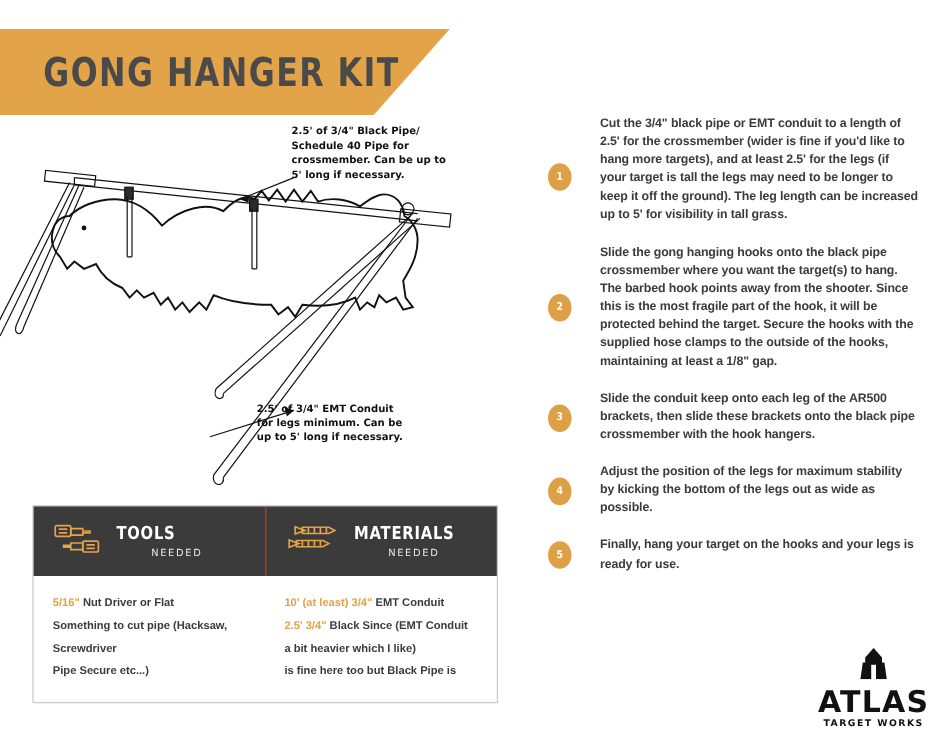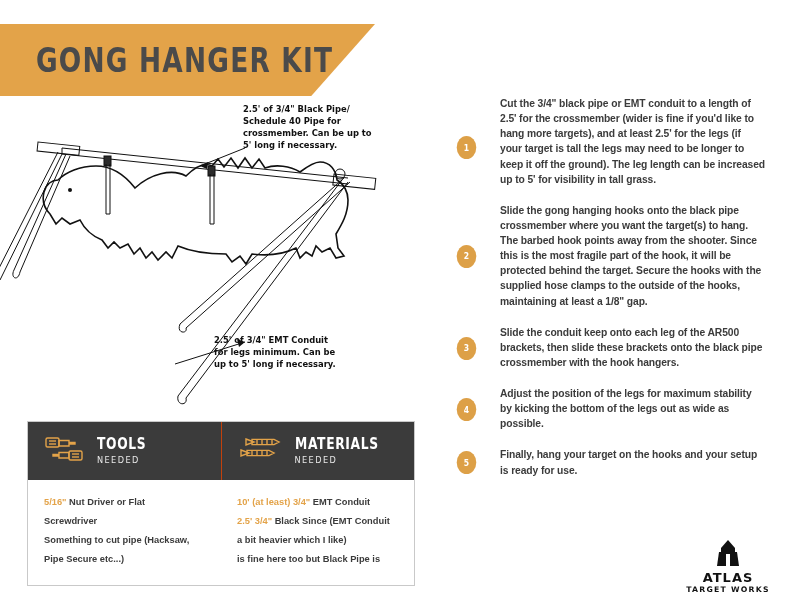--- a/index.html
+++ b/index.html
@@ -86,34 +86,35 @@
   .tm-title{
     font-family:"DejaVu Sans", sans-serif;
     font-weight:bold;font-size:15px;color:#fff;
     letter-spacing:.8px;transform:scaleX(.82);
     transform-origin:left center;line-height:1.05;
   }
   .tm-sub{
     font-family:"DejaVu Sans", sans-serif;
     font-size:8.2px;color:#e8e8e8;letter-spacing:1.4px;
     margin-top:2px;
+    margin-left:29px;
   }
   .tm-body{display:flex;padding:13px 0 16px 0;}
   .tm-col{flex:1;padding:0 12px 0 16px;box-sizing:border-box;}
   .tm-item{
     font-size:9.3px;font-weight:bold;line-height:2.05;
     color:#3b3b3b;
   }
   .tm-item .hl{color:#e3a349;}
 
   
   .logo{position:absolute;left:680px;top:540px;width:96px;text-align:center;}
   .logo-word{
     font-family:"DejaVu Sans", sans-serif;
-    font-weight:bold;font-size:13px;letter-spacing:1px;
+    font-weight:bold;font-size:25px;letter-spacing:1px;
     color:#111;line-height:1;margin-top:1px;
   }
   .logo-sub{
     font-family:"DejaVu Sans", sans-serif;
     font-weight:bold;font-size:7.6px;letter-spacing:1.2px;
     color:#111;transform:scaleX(1.02);margin-top:1px;
   }
 </style>
 </head>
 <body>
@@ -217,21 +218,21 @@
     <div class="step" id="step-3">
       <div class="step-badge">3</div>
       <div class="step-text">Slide the conduit keep onto each leg of the AR500 brackets, then slide these brackets onto the black pipe crossmember with the hook hangers.</div>
     </div>
     <div class="step" id="step-4">
       <div class="step-badge">4</div>
       <div class="step-text">Adjust the position of the legs for maximum stability by kicking the bottom of the legs out as wide as possible.</div>
     </div>
     <div class="step" id="step-5">
       <div class="step-badge">5</div>
-      <div class="step-text">Finally, hang your target on the hooks and your setup is ready for use.</div>
+      <div class="step-text">Finally, hang your target on the hooks and your legs is ready for use.</div>
     </div>
   </div>
 
   <div class="tm">
     <div class="tm-head">
 
       <div class="tm-head-cell">
         <span class="tm-icon">
           <svg width="40" height="26" viewBox="0 0 40 26" xmlns="http://www.w3.org/2000/svg">
             <g stroke="#e3a349" stroke-width="1.4" fill="none">
@@ -274,22 +275,22 @@
         <span class="tm-head-txt">
           <span class="tm-title">MATERIALS</span>
           <span class="tm-sub">NEEDED</span>
         </span>
       </div>
     </div>
 
     <div class="tm-body">
       <div class="tm-col">
         <div class="tm-item"><span class="hl">5/16"</span><span> Nut Driver or Flat</span></div>
+        <div class="tm-item"><span class="hl"></span><span>Something to cut pipe (Hacksaw,</span></div>
         <div class="tm-item"><span class="hl"></span><span>Screwdriver</span></div>
-        <div class="tm-item"><span class="hl"></span><span>Something to cut pipe (Hacksaw,</span></div>
         <div class="tm-item"><span class="hl"></span><span>Pipe Secure etc...)</span></div>
       </div>
       <div class="tm-col">
         <div class="tm-item"><span class="hl">10' (at least) 3/4"</span><span> EMT Conduit</span></div>
         <div class="tm-item"><span class="hl">2.5'  3/4"</span><span> Black Since (EMT Conduit</span></div>
         <div class="tm-item"><span class="hl"></span><span>a bit heavier which I like)</span></div>
         <div class="tm-item"><span class="hl"></span><span>is fine here too but Black Pipe is</span></div>
       </div>
     </div>
   </div>

